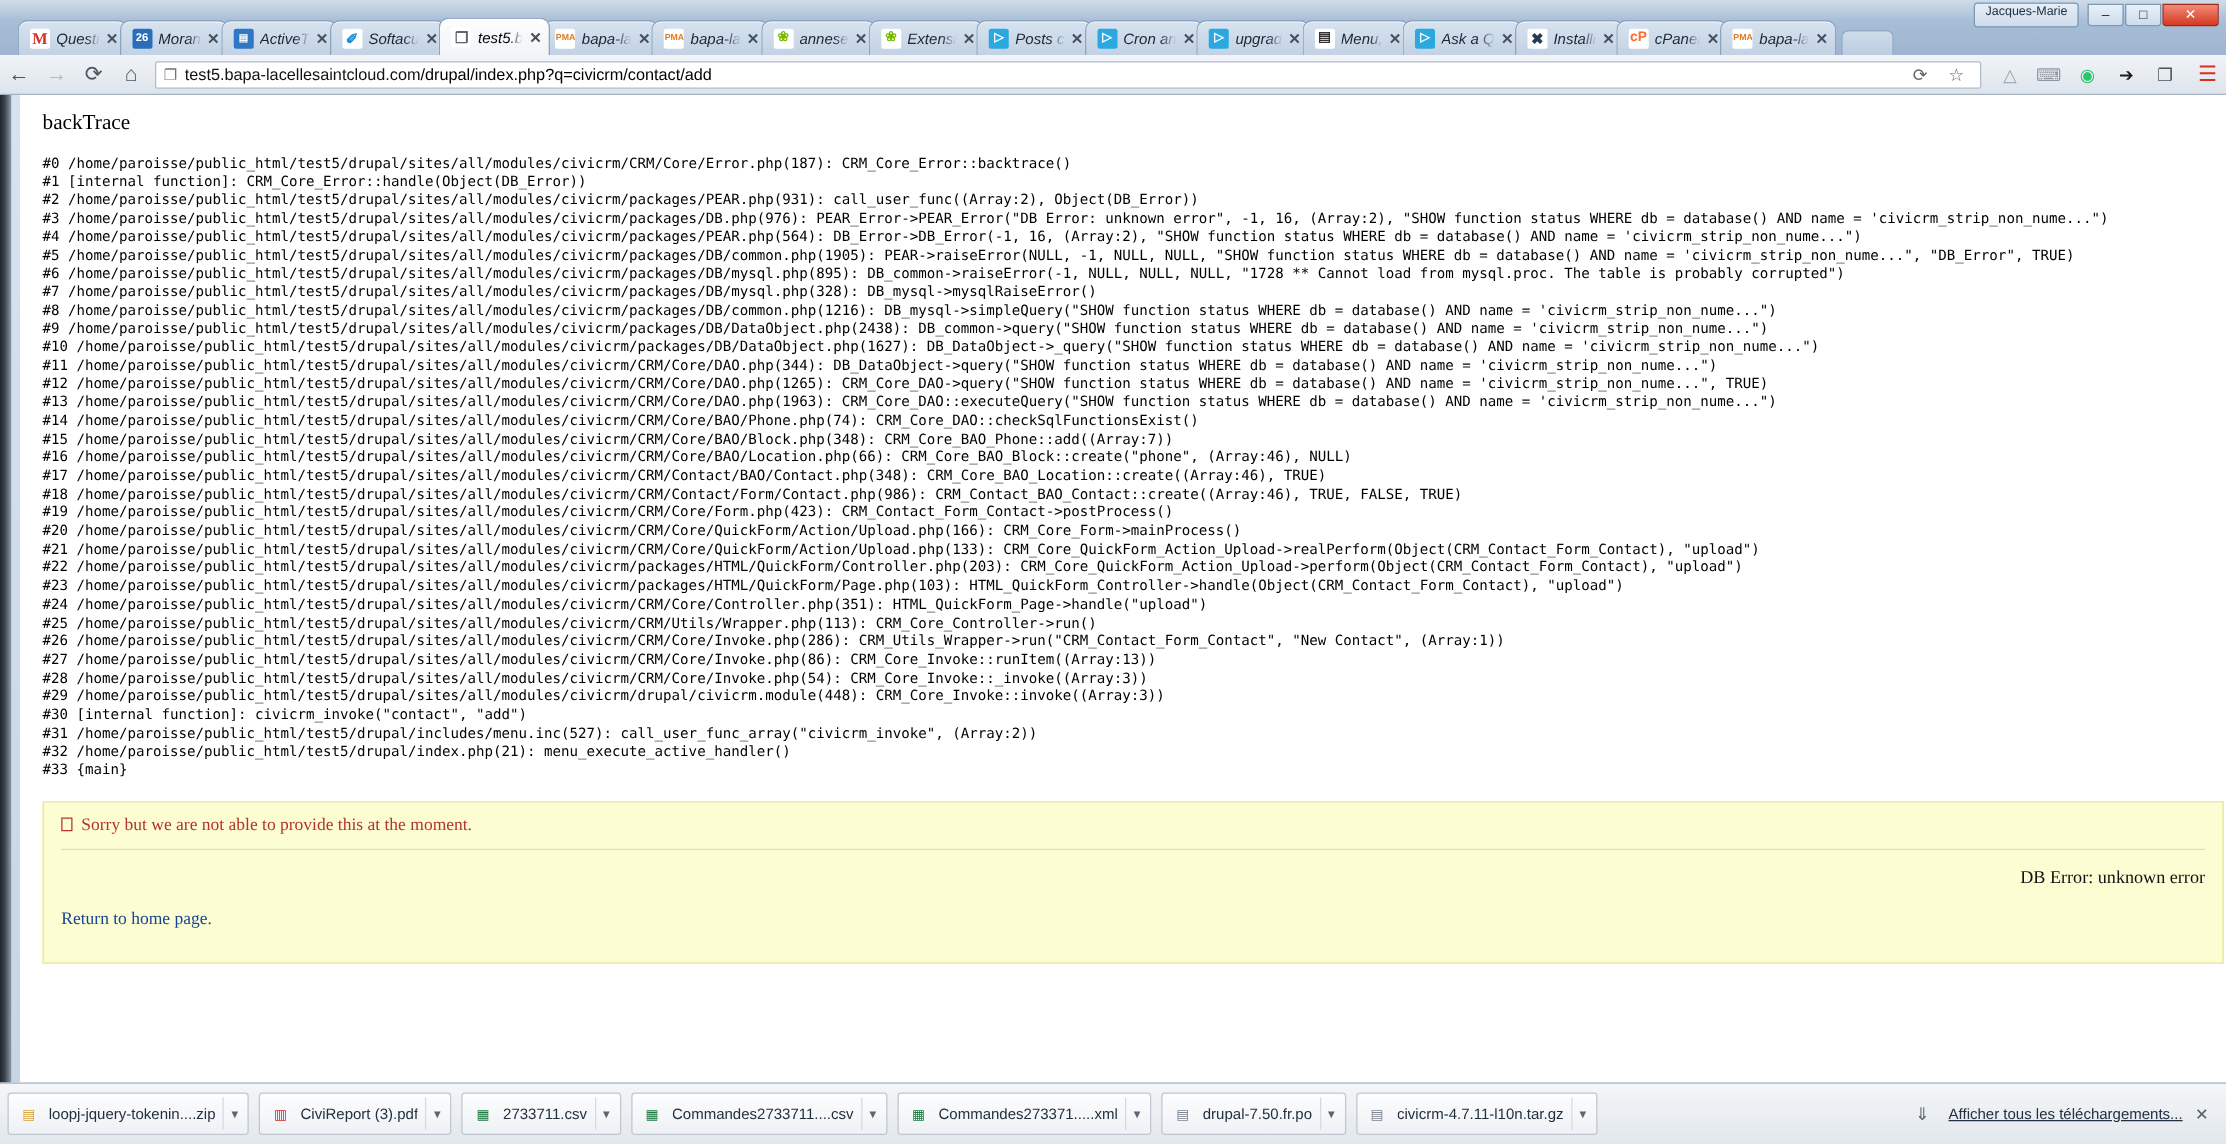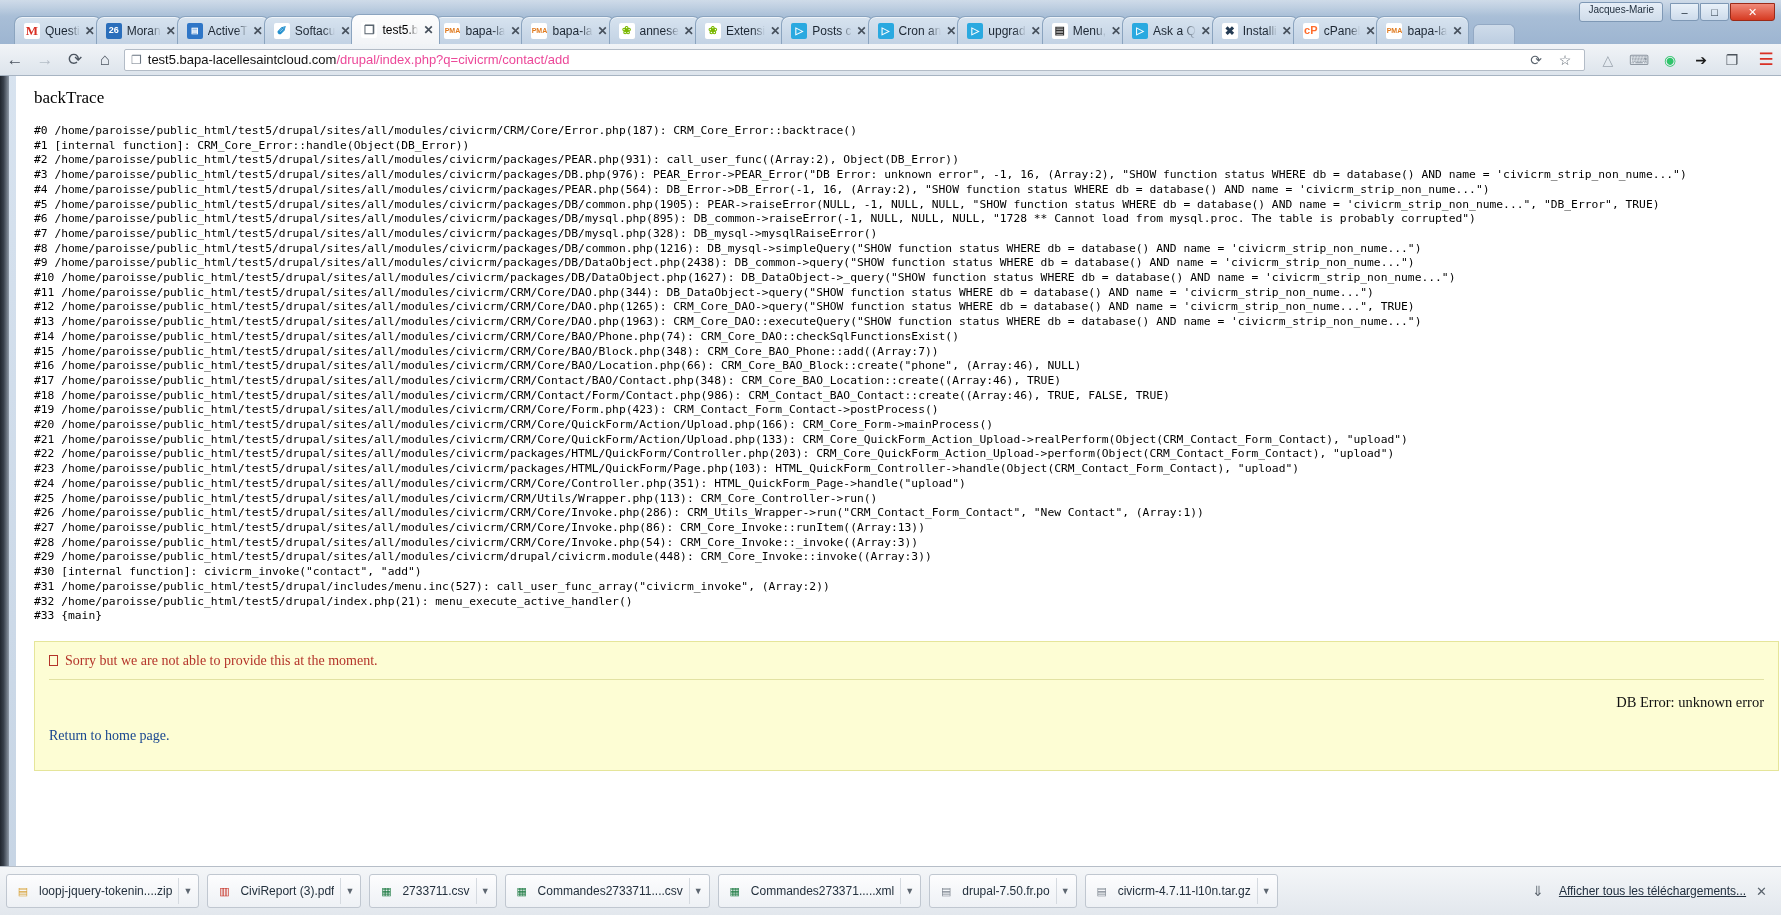--- a/index.html
+++ b/index.html
@@ -61,20 +61,21 @@
     display:flex; align-items:center; justify-content:center;
     font-size:9px; font-weight:bold; line-height:1;
     overflow:hidden;
   }
   .tab-title {
     flex:1 1 auto;
     overflow:hidden;
     max-width:58px;
     -webkit-mask-image:linear-gradient(to right,#000 70%,transparent 100%);
             mask-image:linear-gradient(to right,#000 70%,transparent 100%);
+            font-style:italic;
   }
   .tab-close {
     flex:0 0 14px; width:14px; text-align:center;
     font-size:12px; color:#46505c; font-weight:bold; margin-left:3px;
   }
   #newtab {
     width:42px; height:20px; margin-left:10px;
     background:linear-gradient(#cfdcea,#bccde1);
     border:1px solid #93a9c4; border-bottom:none;
     border-radius:6px 6px 0 0;
@@ -127,21 +128,21 @@
   }
   .navbtn.dim { color:#b4bcc6; }
   #omnibox {
     flex:1 1 auto; height:22px; margin:0 6px 0 4px;
     background:#fff; border:1px solid #b3bcc7; border-radius:2px;
     display:flex; align-items:center; padding:0 6px;
     font-size:13px; color:#222;
   }
   #omnibox .pageicon { margin-right:6px; color:#6b7682; font-size:12px; }
   #url-host { color:#111;text-align:center; }
-  #url-path { color:#ec4899; }
+  #url-path { color:#000000; }
   #omni-right { margin-left:auto; display:flex; align-items:center; gap:7px; padding-right:2px;}
   .toolicon { width:22px; height:22px; display:flex; align-items:center; justify-content:center; font-size:14px; color:#5a636d;}
   #ext-icons { display:flex; align-items:center; gap:9px; padding:0 8px 0 6px; }
 
   
   #viewport {
     position:absolute; top:76px; left:0; width:1781px; height:790px;
     background:#fff;
     overflow:hidden;
     margin-left:16px;

